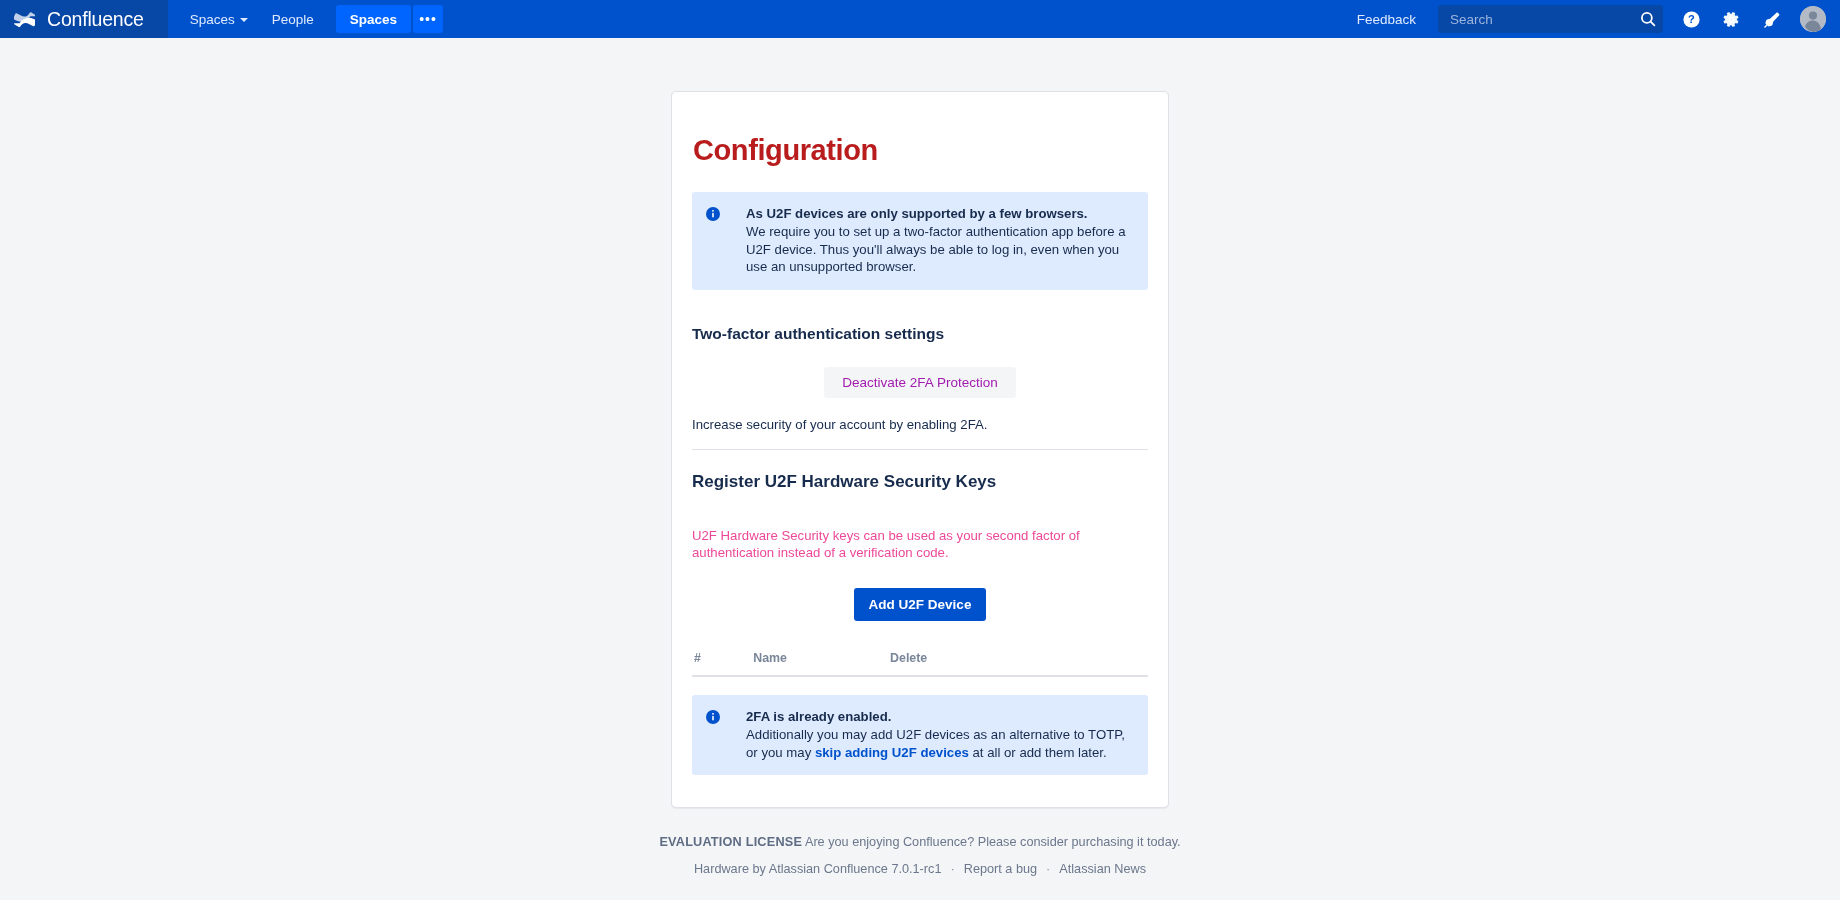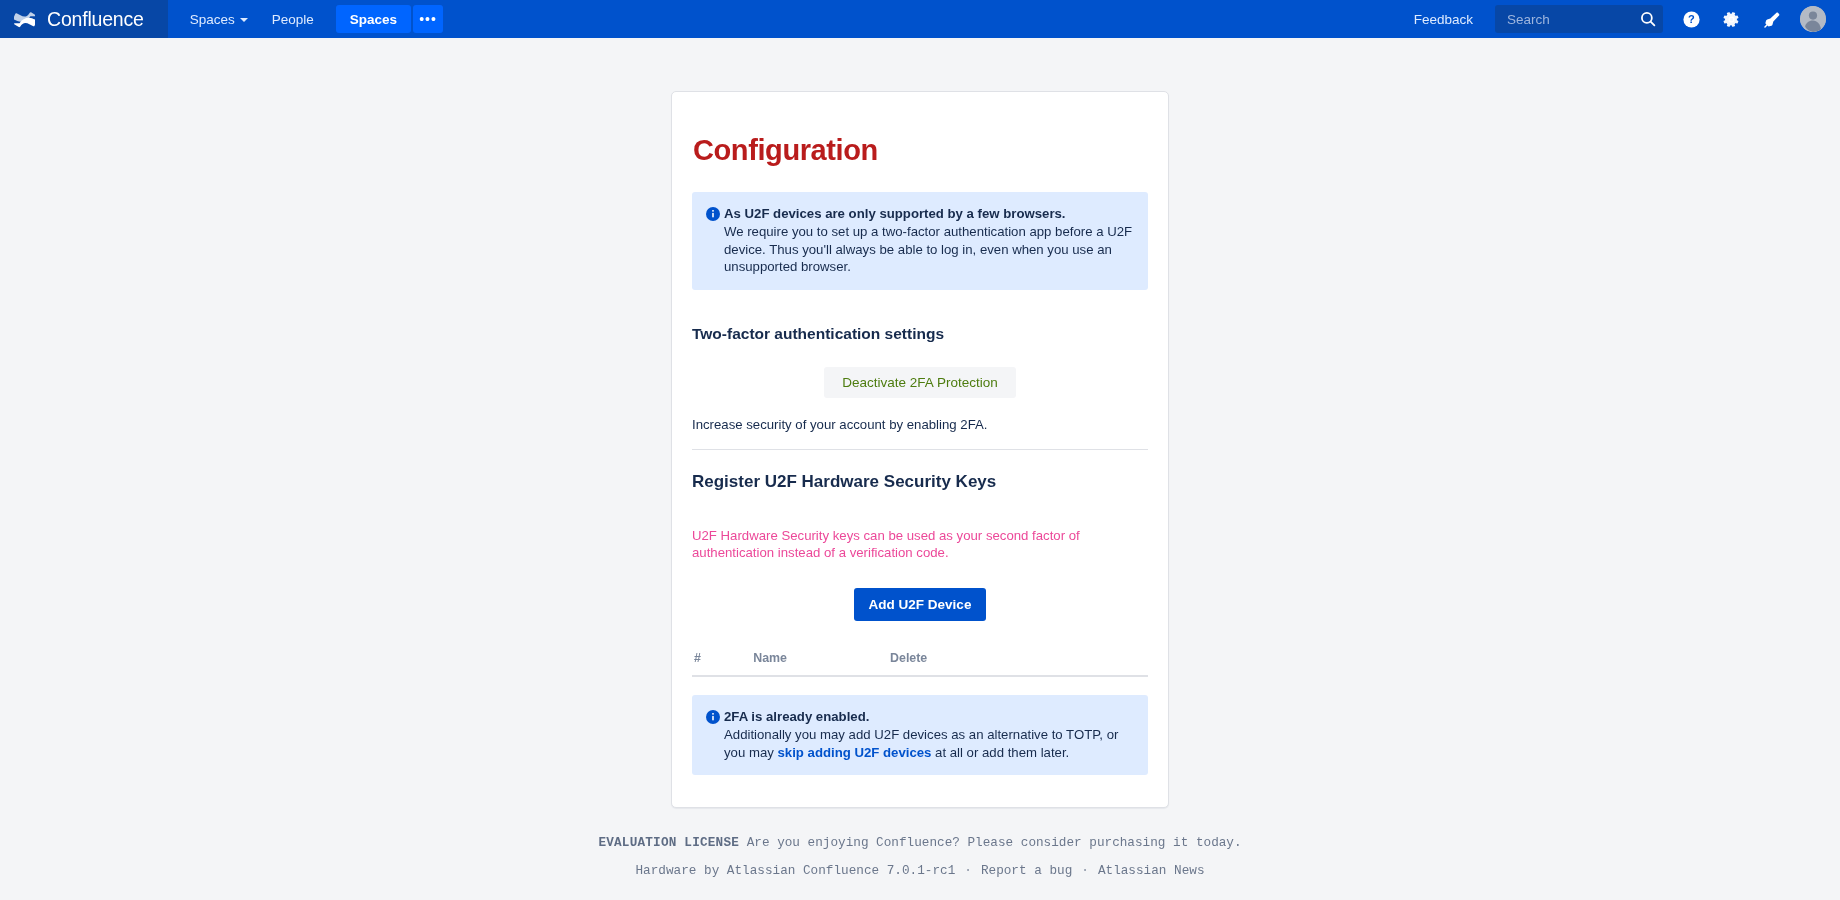--- a/index.html
+++ b/index.html
@@ -89,21 +89,21 @@
   }
   .feedback-link {
     color: #DEEBFF;
     font-size: 13.5px;
     padding: 0 12px;
     cursor: pointer;
     white-space: nowrap;
   }
   .search-box {
     position: relative;
-    width: 168px;
+    width: 225px;
     height: 28px;
     margin-left: 6px;
     margin-right: 6px;
   }
   .search-input {
     width: 100%;
     height: 28px;
     background: #0747A6;
     border: 1px solid transparent;
     border-radius: 3px;
@@ -165,21 +165,21 @@
     margin-bottom: 25px;
     padding-left: 1px;
   }
 
   
   .info-banner {
     background: #DEEBFF;
     border-radius: 3px;
     padding: 13px 15px 14px 14px;
     display: flex;
-    gap: 4px;
+    gap: 26px;
     margin-bottom: 13px;
   }
   .info-icon { flex: none; margin-top: 2px; }
   .banner-body { font-size: 13.2px; line-height: 1.32; color: #172B4D; }
   .banner-title { font-weight: bold; display: block; margin-bottom: 1px; }
   .banner-text { color: #172B4D; }
   .banner-link { color: #0052CC; font-weight: bold; cursor: pointer; text-decoration: none; }
 
   
   .section { padding-top: 22px; }
@@ -208,21 +208,21 @@
     font-size: 10.5px;
     font-weight: bold;
     letter-spacing: 0.3px;
     border-radius: 3px;
     padding: 2px 5px 2px 5px;
     line-height: 1.1;
   }
   .btn-row { display: flex; justify-content: center; padding: 22px 0 0 0; }
   .btn-secondary {
     background: #F4F5F7;
-    color: #4d7c0f;
+    color: #a21caf;
     border: none;
     border-radius: 3px;
     font-size: 13.5px;
     padding: 8px 18px;
     cursor: pointer;
     font-family: inherit;
   }
   .btn-primary {
     background: #0052CC;
     color: #FFFFFF;
@@ -265,21 +265,21 @@
     padding: 4px 2px 10px 2px;
     border-bottom: 2px solid #DFE1E6;
   }
   .col-num { width: 13%; }
   .col-name { width: 30%; }
   .col-del { width: 57%; }
   .table-spacer { height: 18px; }
   .card-bottom-pad { height: 19px; }
 
   
-  .footer { text-align: center; padding-top: 27px; font-family: Liberation Mono, monospace; }
+  .footer { text-align: center; padding-top: 27px; }
   .license-line { font-size: 12.7px; color: #6B778C; }
   .license-label { font-weight: bold; color: #5E6C84; letter-spacing: 0.2px; }
   .footer-links {
     font-size: 12.7px;
     color: #6B778C;
     padding-top: 13px;
     display: flex;
     justify-content: center;
     align-items: center;
     gap: 9px;

